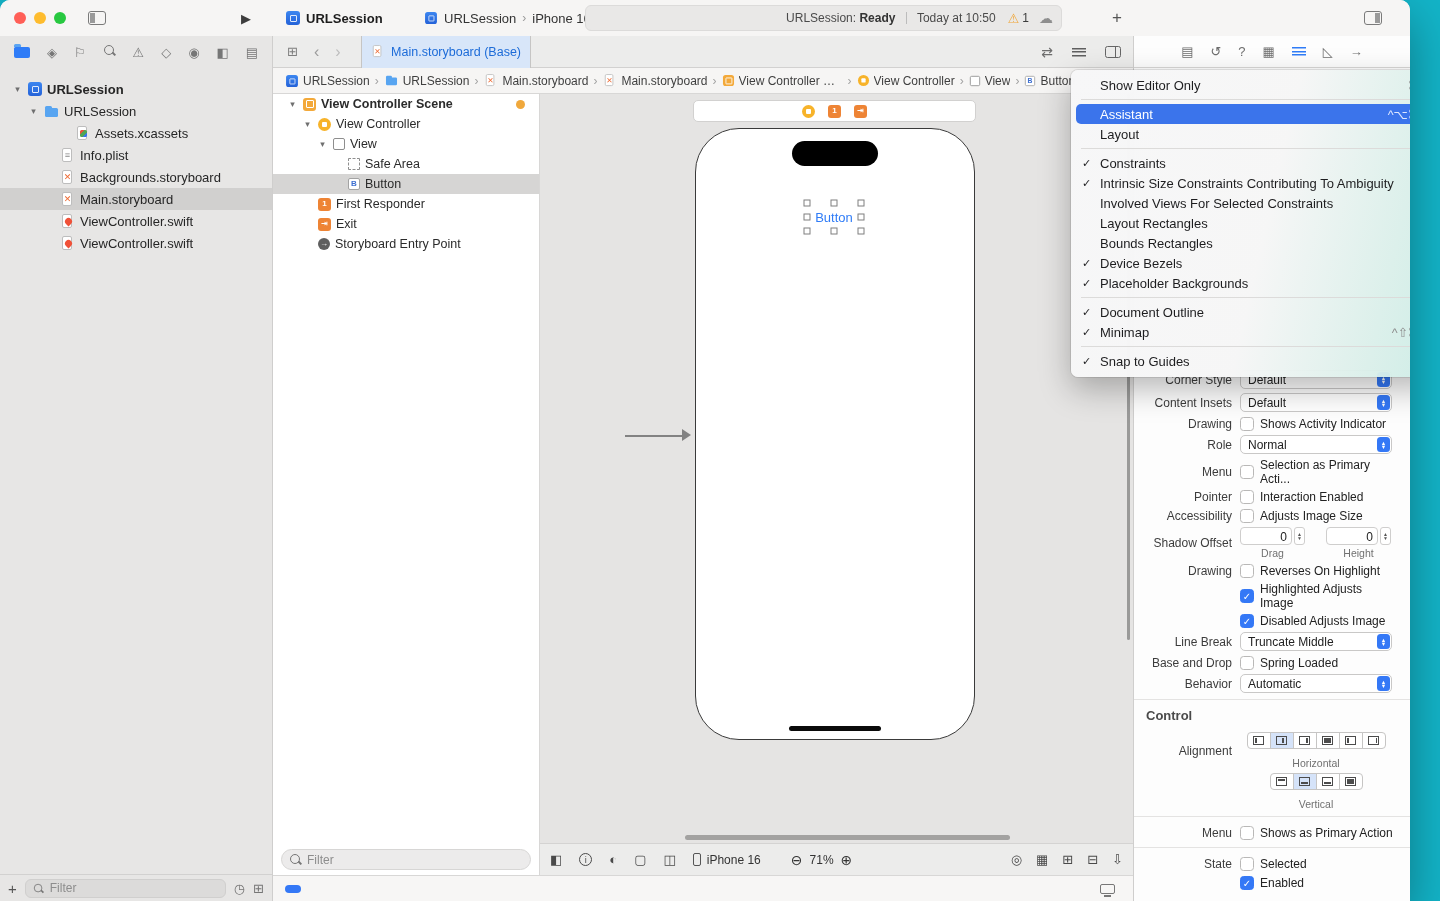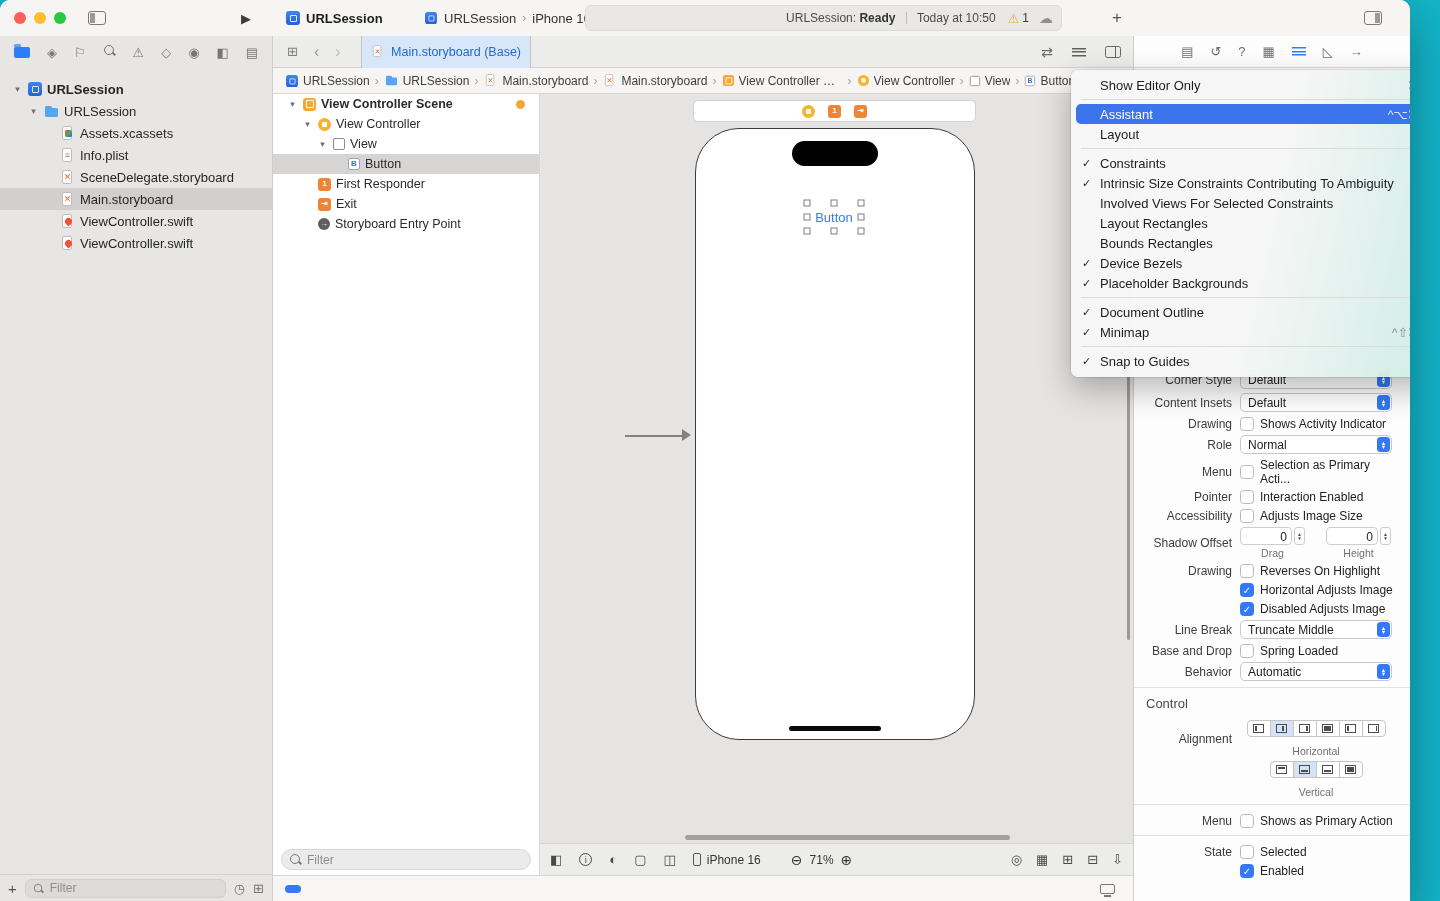--- a/index.html
+++ b/index.html
@@ -143,21 +143,21 @@
 .cap{font-size:10.5px;color:#707070;}
 .segcol{width:152px;display:flex;flex-direction:column;align-items:center;gap:8px;justify-content:space-between;}
 .segs{display:flex;}
 .seg{width:24px;height:17px;background:#fff;border:1px solid #c6c5c4;margin-left:-1px;display:flex;align-items:center;justify-content:center;}
 .seg:first-child{border-radius:4px 0 0 4px;margin-left:0;}
 .seg:last-child{border-radius:0 4px 4px 0;}
 .seg.on{background:#d5e3f9;}
 .segico{width:11px;height:9px;border:1px solid #4c4c4c;position:relative;display:inline-block;}
 .segico i{position:absolute;background:#4c4c4c;}
 .isep{height:1px;background:#e4e3e2;margin:6px -14px 8px -12px;}
-.ihead{font-size:13px;font-weight:normal;color:#4a4a4a;margin:2px 0 9px;}
+.ihead{font-size:13px;font-weight:bold;color:#4a4a4a;margin:2px 0 9px;}
 
 .menu{position:absolute;left:1071px;top:70px;width:372px;padding:5px 0 6px;border-radius:7px;z-index:50;
  background:linear-gradient(103deg,rgba(247,247,248,.99) 0%,rgba(246,246,246,.98) 52%,rgba(221,240,235,.96) 80%,rgba(203,236,229,.96) 100%);
  box-shadow:0 12px 32px rgba(0,0,0,.28),0 0 0 1px rgba(0,0,0,.09);}
 .mrow{height:20px;display:flex;align-items:center;padding:0 12px 0 11px;font-size:13px;color:#1d1d1f;}
 .mcheck{width:18px;font-size:11px;flex:none;}
 .mlbl{white-space:nowrap;}
 .mshort{margin-left:auto;color:#8e8e8e;font-size:12.5px;white-space:nowrap;}
 .mrow.hl{background:#3b74eb;border-radius:5px;margin:0 5px;padding:0 7px 0 6px;color:#fff;}
 .mrow.hl .mshort{color:#dfe8ff;}
@@ -222,38 +222,38 @@
         <div class="nav-row root" style="padding-left: 12px;">
           <span class="chev">▾</span>
           <span class="fic fic-app"></span>
           <span class="lbl">URLSession</span>
         </div>
         <div class="nav-row" style="padding-left: 28px;">
           <span class="chev">▾</span>
           <span class="fic fic-folder"></span>
           <span class="lbl">URLSession</span>
         </div>
-        <div class="nav-row" style="padding-left: 44px;">
+        <div class="nav-row" style="padding-left: 44px; margin-left: 15px;">
           <span class="chev"></span>
           <span class="fic fic-assets"></span>
           <span class="lbl">Assets.xcassets</span>
         </div>
         <div class="nav-row" style="padding-left: 44px;">
           <span class="chev"></span>
           <span class="fic fic-plist">
             <i class="g">≡</i>
           </span>
           <span class="lbl">Info.plist</span>
         </div>
         <div class="nav-row" style="padding-left: 44px;">
           <span class="chev"></span>
           <span class="fic fic-storyboard">
             <i class="g">✕</i>
           </span>
-          <span class="lbl">SceneDelegate.storyboard</span>
+          <span class="lbl">Backgrounds.storyboard</span>
         </div>
         <div class="nav-row sel" style="padding-left: 44px;">
           <span class="chev"></span>
           <span class="fic fic-storyboard">
             <i class="g">✕</i>
           </span>
           <span class="lbl">Main.storyboard</span>
         </div>
         <div class="nav-row" style="padding-left: 44px;">
           <span class="chev"></span>
@@ -352,20 +352,25 @@
           </div>
           <div class="out-row" style="padding-left: 29px;">
             <span class="chev">▾</span>
             <span class="fic fic-vc"></span>
             <span class="lbl">View Controller</span>
           </div>
           <div class="out-row" style="padding-left: 44px;">
             <span class="chev">▾</span>
             <span class="fic fic-view"></span>
             <span class="lbl">View</span>
+          </div>
+          <div class="out-row" style="padding-left: 59px;">
+            <span class="chev"></span>
+            <span class="fic fic-safearea"></span>
+            <span class="lbl">Safe Area</span>
           </div>
           <div class="out-row sel" style="padding-left: 59px;">
             <span class="chev"></span>
             <span class="fic fic-buttonB">
               <i class="g">B</i>
             </span>
             <span class="lbl">Button</span>
           </div>
           <div class="out-row" style="padding-left: 29px;">
             <span class="chev"></span>
@@ -553,21 +558,21 @@
           <span class="ilab">Drawing</span>
           <span class="cbw">
             <span class="cb"></span>
             <span class="cbt">Reverses On Highlight</span>
           </span>
         </div>
         <div class="irow check">
           <span class="ilab"></span>
           <span class="cbw">
             <span class="cb on">✓</span>
-            <span class="cbt">Horizontal Adjusts Image</span>
+            <span class="cbt">Highlighted Adjusts Image</span>
           </span>
         </div>
         <div class="irow check">
           <span class="ilab"></span>
           <span class="cbw">
             <span class="cb on">✓</span>
             <span class="cbt">Disabled Adjusts Image</span>
           </span>
         </div>
         <div class="irow popup">

